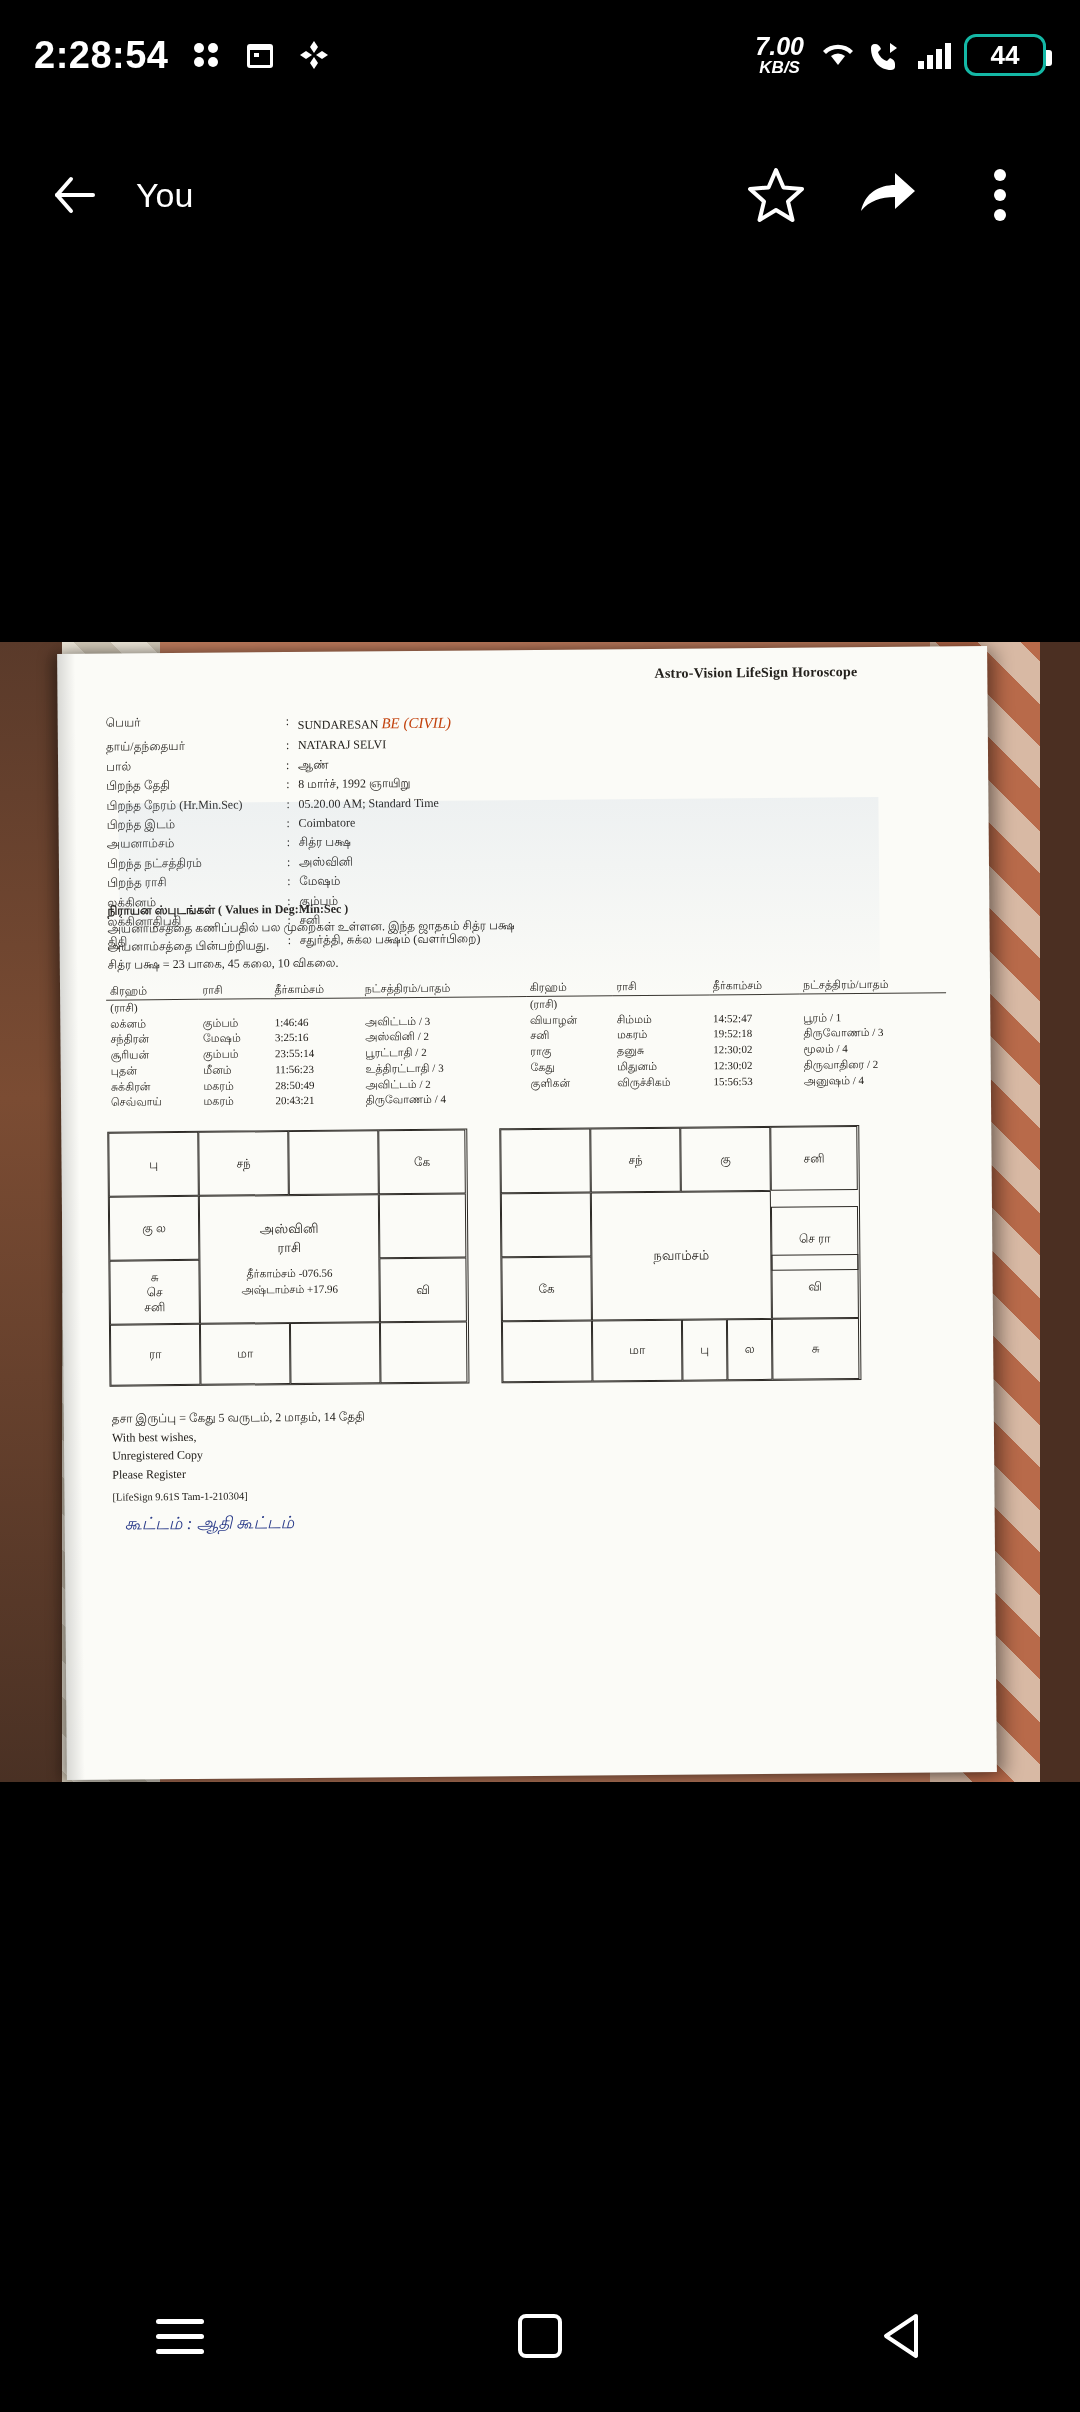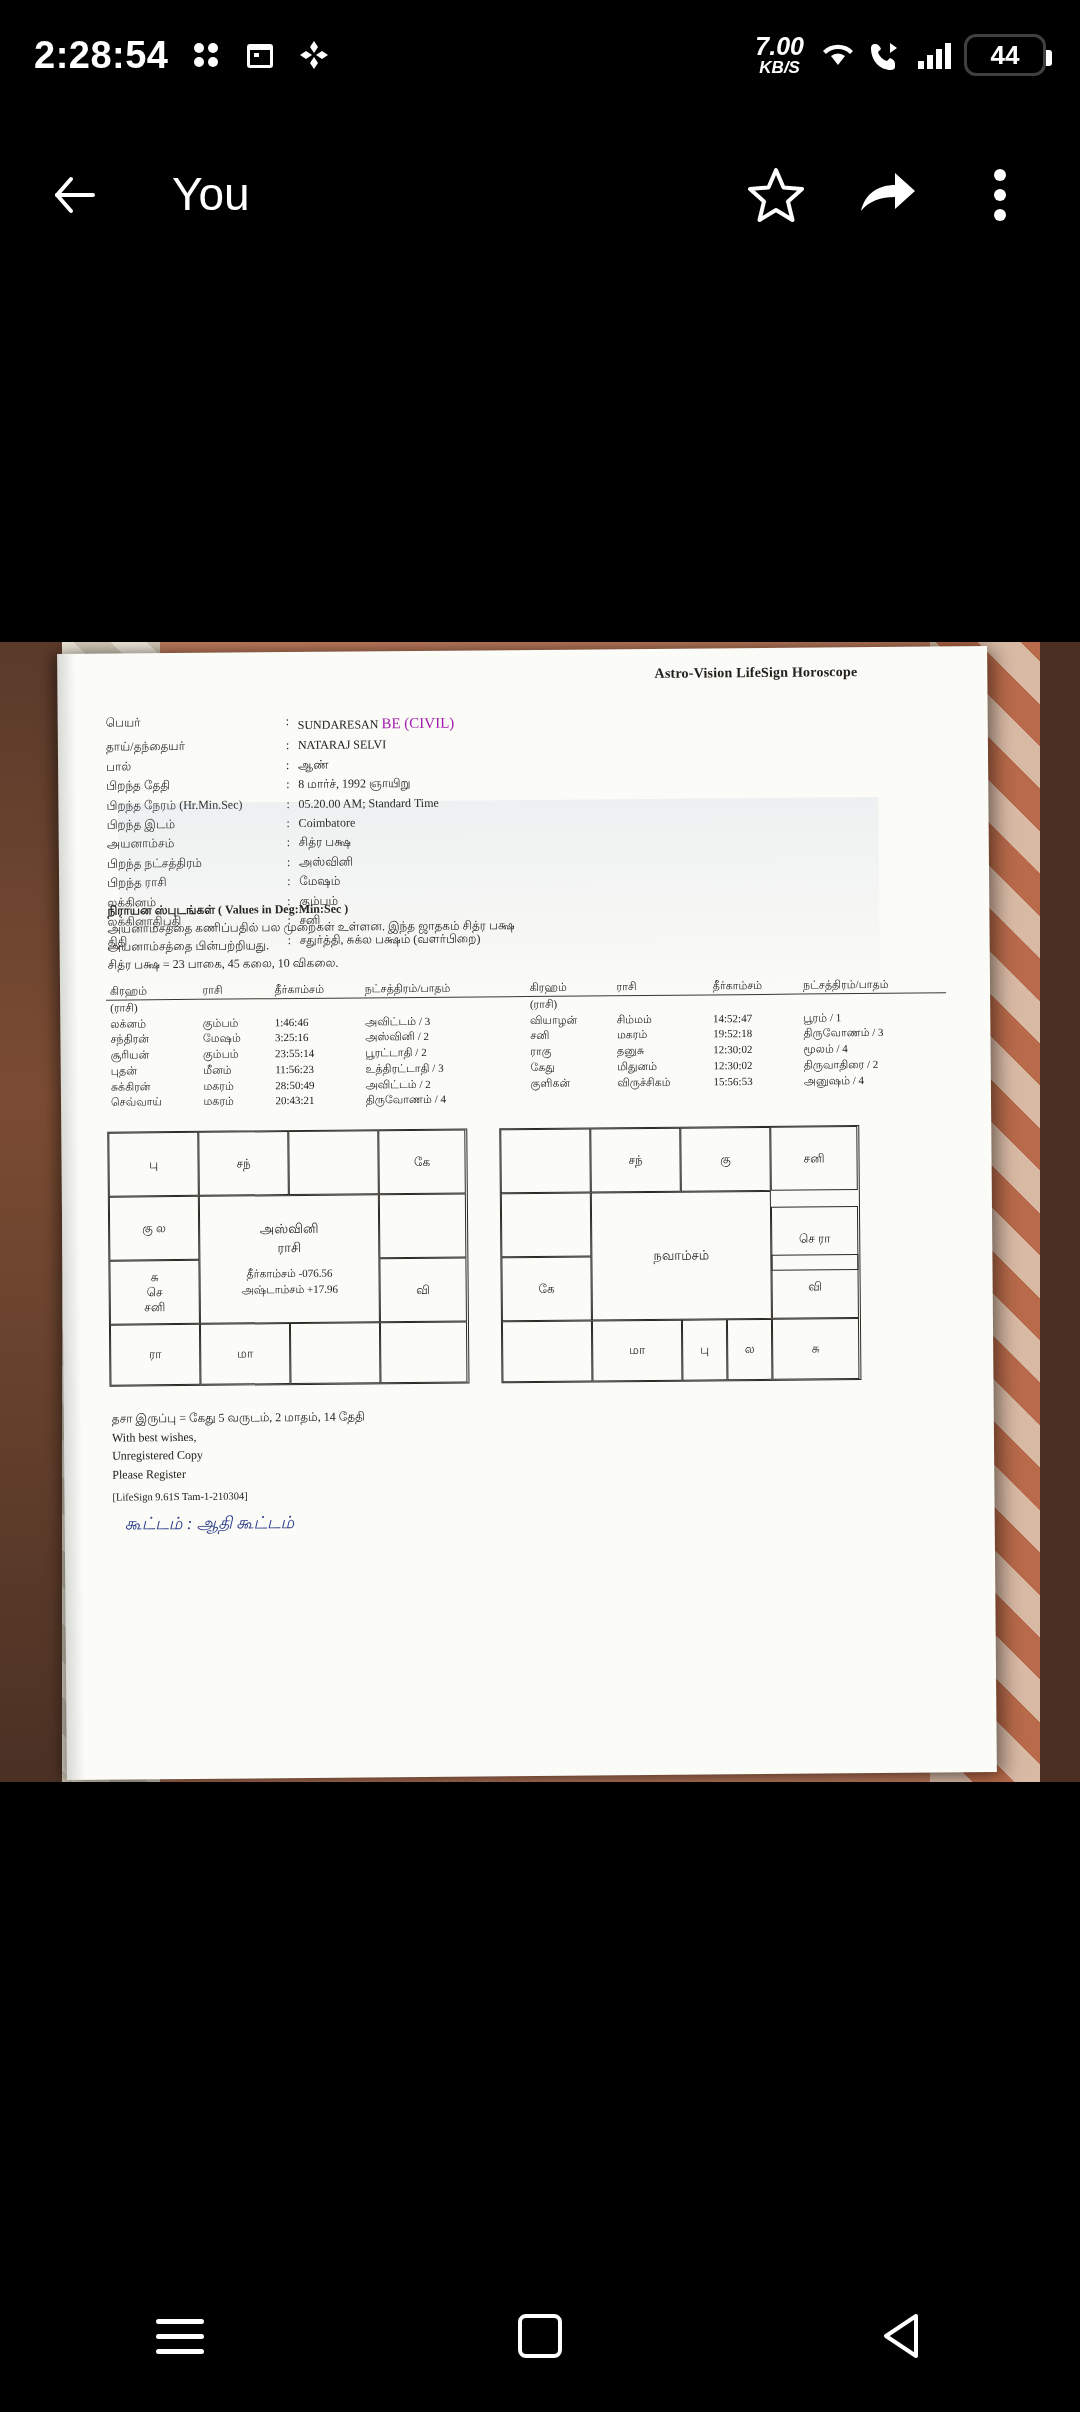--- a/index.html
+++ b/index.html
@@ -19,38 +19,38 @@
     padding:11px 34px;
   }
   .sb-left { display:flex; align-items:center; gap:22px; }
   .sb-clock { font-size:38px; font-weight:600; letter-spacing:0.5px; }
   .sb-ico { width:32px; height:32px; display:block; }
   .sb-right { display:flex; align-items:center; gap:16px; }
   .sb-net { text-align:center; line-height:1;font-style:italic; }
   .sb-net .kb { font-size:25px; font-weight:700; }
   .sb-net .unit { font-size:17px; font-weight:700; margin-top:2px; }
   .battery {
-    width:82px; height:42px; border:3px solid #404040; border-radius:12px;
+    width:82px; height:42px; border:3px solid #14b8a6; border-radius:12px;
     display:flex; align-items:center; justify-content:center;
     font-size:26px; font-weight:600; position:relative;
   }
   .battery:after{
     content:""; position:absolute; right:-9px; top:13px;
     width:6px; height:16px; background:#fff; border-radius:0 3px 3px 0;
   }
 
   
   .appbar {
     position:absolute; top:110px; left:0; width:1080px; height:170px;
     background:#000; color:#fff;
     display:flex; align-items:center; padding:0 40px;
   }
   .back-btn { width:70px; height:70px; flex:0 0 70px; display:flex; align-items:center; justify-content:center; }
   .titlewrap { margin-left:26px; flex:1 1 auto; }
-  .title-main { font-size:46px; font-weight:400; line-height:1.25;margin-left:36px; }
+  .title-main { font-size:34px; font-weight:400; line-height:1.25; }
   .title-sub { font-size:33px; color:#cfcfcf; margin-top:6px; }
   .appbar-actions { display:flex; align-items:center; gap:48px; padding-right:8px; }
   .act { width:64px; height:64px; display:flex; align-items:center; justify-content:center; }
 
   
   .viewer {
     position:absolute; top:280px; left:0; width:1080px; height:1980px;
     background:#000; display:flex; align-items:center; justify-content:center;
   }
   .photo {
@@ -106,21 +106,21 @@
   }
 
   
   .particulars { position:absolute; left:48px; top:60px; width:560px; }
   .prow { display:flex; font-size:12px; line-height:1.62; }
   .plabel { width:180px; color:#2a2723; }
   .pcolon { width:12px; }
   .pval { flex:1; }
   .hand {
     font-family:"Liberation Serif", serif;
-    color:#a21caf; font-size:15px;
+    color:#c2410c; font-style:italic; font-size:15px;
   }
 
   .nirayana { position:absolute; left:48px; top:250px; width:800px; font-size:12px; }
   .nirayana .l1 { font-weight:700; }
   .nirayana .l { margin-top:3px; }
 
   
   .planets { position:absolute; left:46px; top:330px; width:840px; font-size:11px; }
   .ptab { width:100%; border-collapse:collapse; }
   .ptab th { font-weight:400; text-align:left; padding:1px 4px; white-space:nowrap; }

